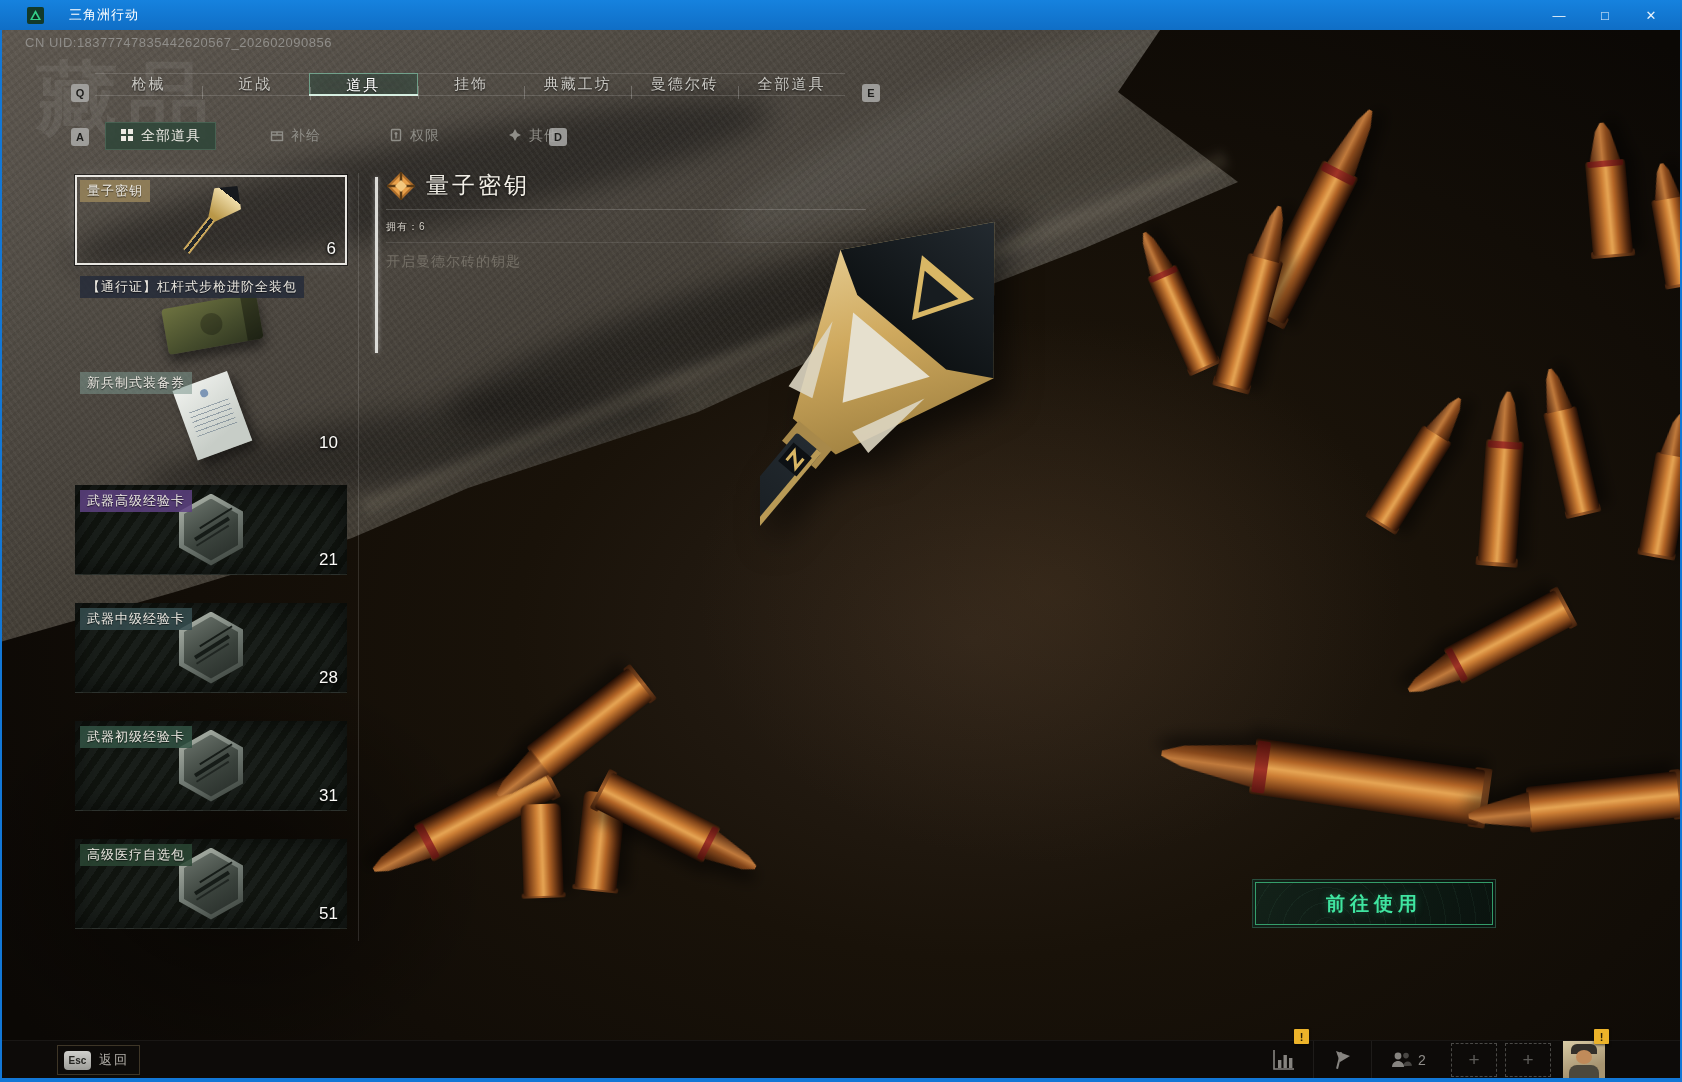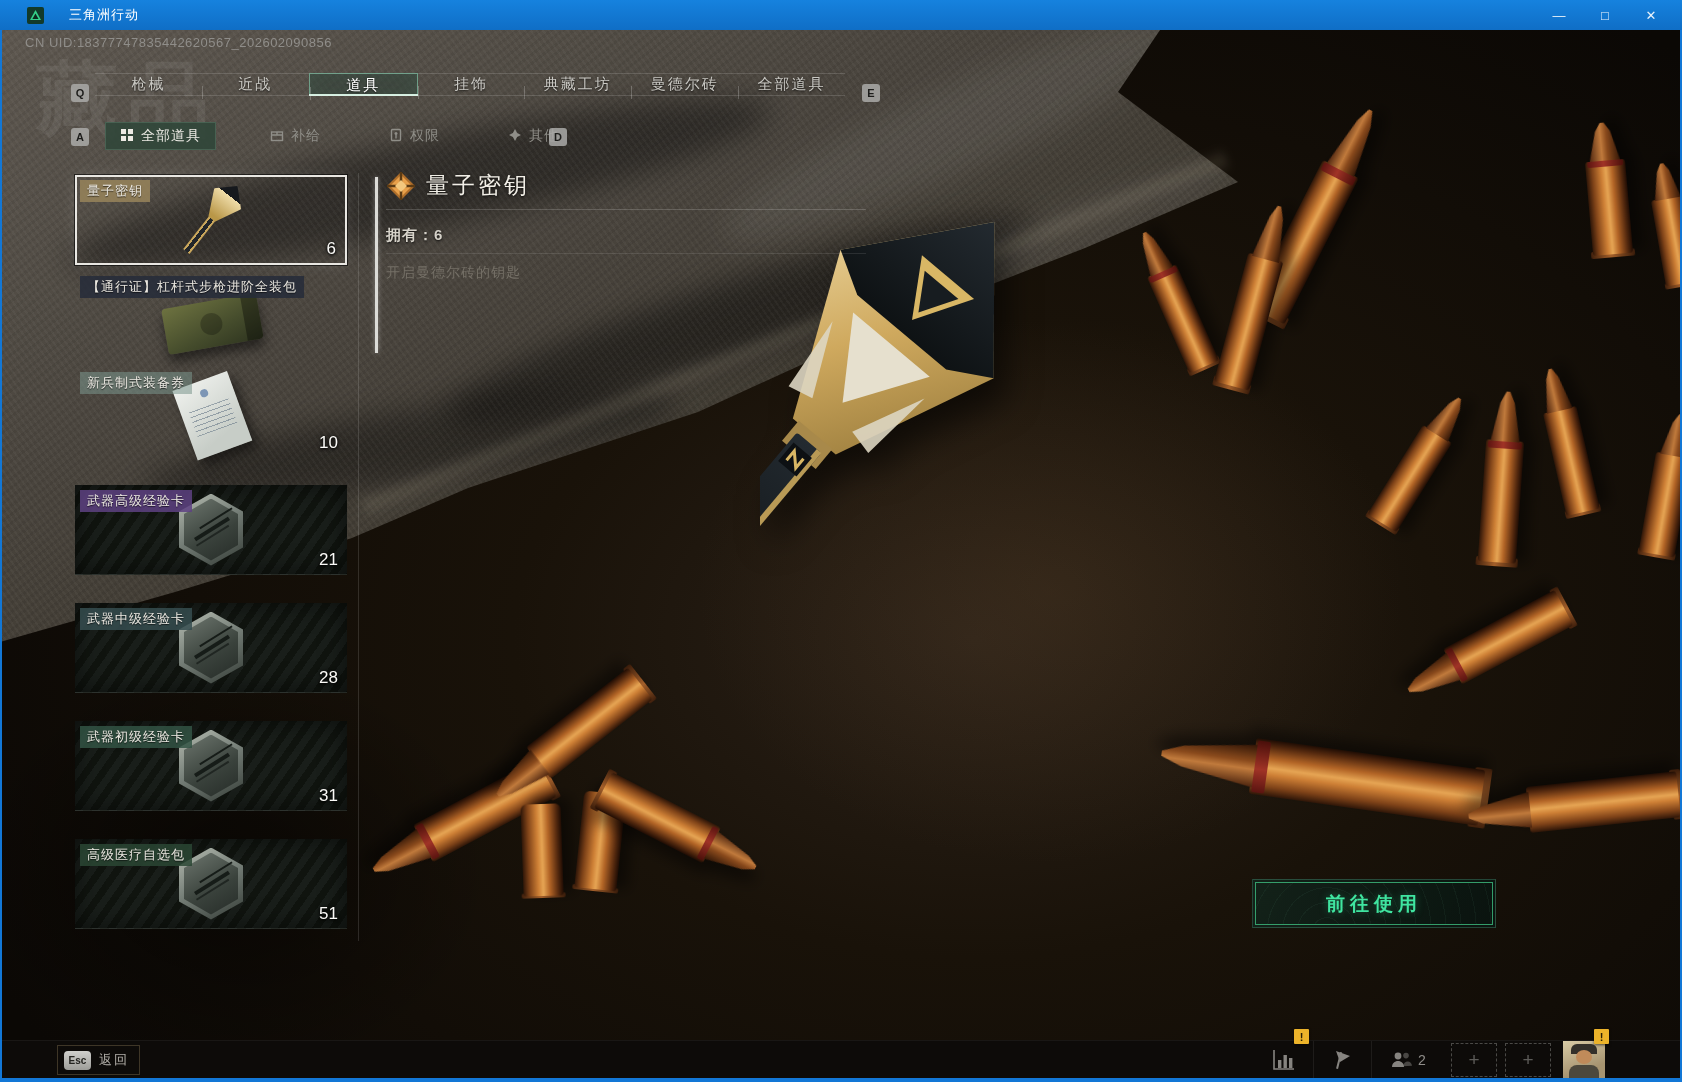--- a/index.html
+++ b/index.html
@@ -130,21 +130,21 @@
   .th-hex-gun { position:absolute; left:13px; top:33px; width:40px; height:4px; background:#161c18;
     transform:rotate(-32deg); box-shadow:9px -7px 0 -1px #161c18, -3px 6px 0 -1px #202622; }
 
   
   .detail { position:absolute; left:386px; top:140px; width:480px; z-index:6; }
   .detail-head { display:flex; align-items:center; gap:10px; }
   .detail-icon { width:30px; height:30px; }
   .detail-title { color:#f2efe7; font-size:23px; font-weight:normal; letter-spacing:3px; text-shadow:0 1px 3px rgba(0,0,0,.8); }
   .dline { height:1px; background:rgba(255,255,255,.17); margin-top:8px; }
   .dline.dim { background:rgba(255,255,255,.10); }
-  .owned { margin-top:16px; color:#d6d2c9; font-size:15px; letter-spacing:1px; text-shadow:0 1px 2px rgba(0,0,0,.8);font-weight:bold; }
+  .owned { margin-top:10px; color:#d6d2c9; font-size:10px; letter-spacing:1px; text-shadow:0 1px 2px rgba(0,0,0,.8); }
   .desc { margin-top:10px; color:#746f66; font-size:14px; letter-spacing:1px; }
 
   
   .use-btn { position:absolute; left:1252px; top:849px; width:244px; height:49px; z-index:7; cursor:pointer;
     border:1px solid rgba(100,200,160,.28);
     background:linear-gradient(110deg,rgba(18,36,28,.85),rgba(9,20,15,.92));
     display:flex; align-items:center; justify-content:center; }
   .use-btn::before { content:''; position:absolute; inset:2px; border:1px solid rgba(62,190,128,.8); pointer-events:none; }
   .use-btn::after { content:''; position:absolute; inset:3px;
     background:repeating-radial-gradient(circle at 30% 120%, transparent 0 14px, rgba(120,210,170,.05) 14px 15px); }

